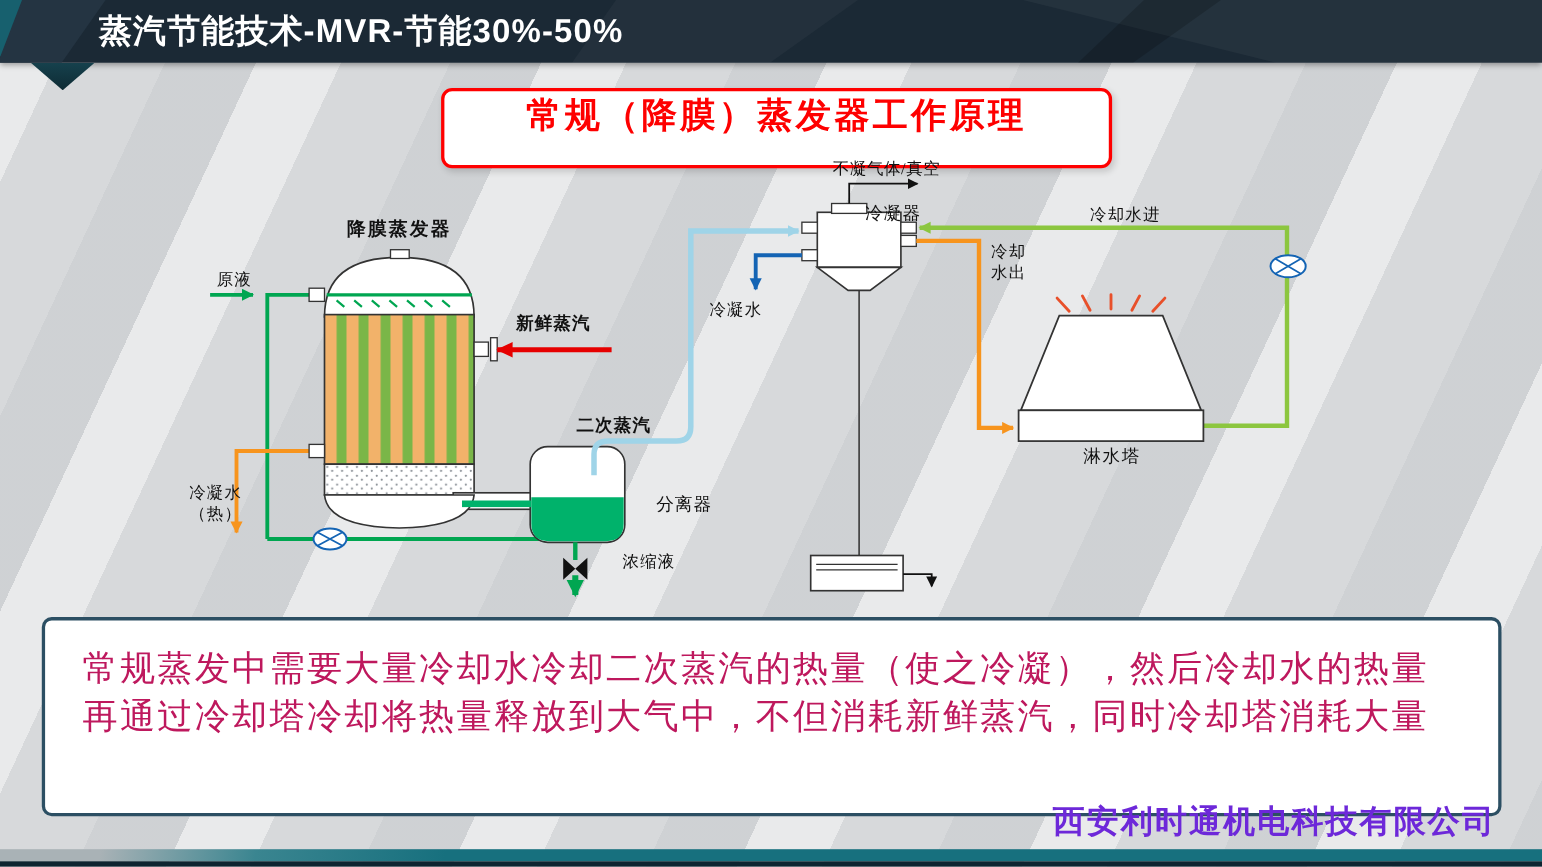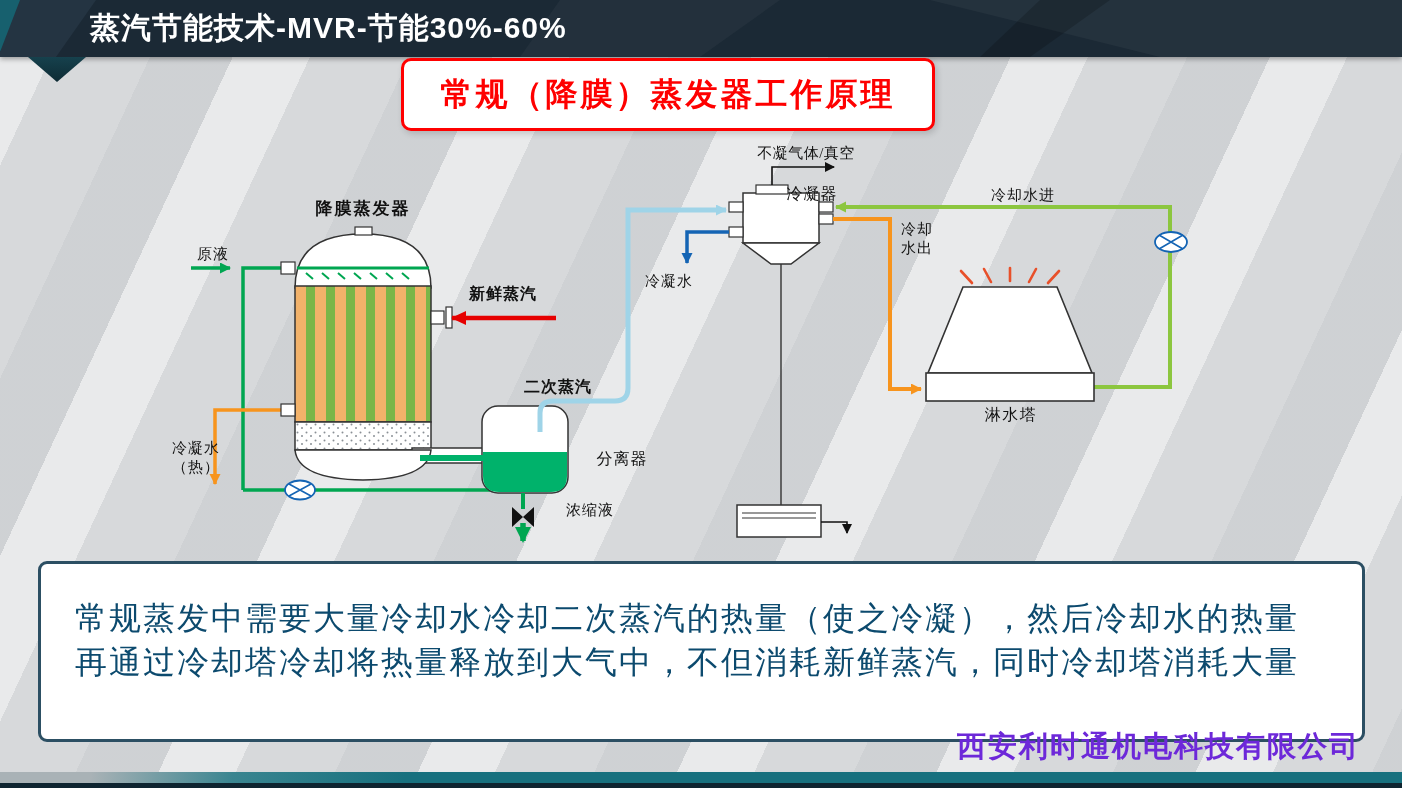--- a/index.html
+++ b/index.html
@@ -4,43 +4,43 @@
 <style>
   *{margin:0;padding:0;box-sizing:border-box}
   html,body{width:1402px;height:788px;overflow:hidden}
   body{font-family:"Liberation Sans",sans-serif;background:#d7d9db;position:relative}
   .stripes{position:absolute;inset:0;background:repeating-linear-gradient(115deg,rgba(255,255,255,.45) 0 70px,rgba(255,255,255,0) 70px 160px,rgba(100,110,120,.07) 160px 235px);pointer-events:none}
   .top-bar{position:absolute;top:0;left:0;width:1402px;height:57px;background:#1b2935;box-shadow:0 2px 5px rgba(0,0,0,.35)}
   .top-bar svg{position:absolute;top:0;left:0}
   .header-title{position:absolute;left:90px;top:0;height:57px;display:flex;align-items:center;color:#fff;font-size:30px;font-weight:bold;letter-spacing:1px}
   .header-contact{position:absolute;right:40px;top:0;height:57px;display:flex;align-items:center;color:#2fc3ab;font-size:22px;font-weight:bold;letter-spacing:.5px}
   .corner-tab{position:absolute;left:28px;top:57px;width:58px;height:25px;background:linear-gradient(180deg,#16414d,#0e2b34);clip-path:polygon(0 0,100% 0,50% 100%)}
-  .title-box{position:absolute;left:401px;top:58px;width:534px;height:73px;background:#fff;border:3px solid #ff0000;border-radius:10px;display:flex;align-items:center;justify-content:center;box-shadow:2px 3px 6px rgba(0,0,0,.15)}
+  .title-box{position:absolute;left:401px;top:80px;width:610px;height:73px;background:#fff;border:3px solid #ff0000;border-radius:10px;display:flex;align-items:flex-start;justify-content:center;box-shadow:2px 3px 6px rgba(0,0,0,.15)}
   .title-box span{font-family:"Liberation Serif",serif;font-size:32px;font-weight:600;color:#fe0000;letter-spacing:3px}
   .diagram{position:absolute;left:0;top:140px}
   .lbl{font-family:"Liberation Serif",serif;fill:#111}
-  .desc-box{position:absolute;left:38px;top:561px;width:1327px;height:181px;background:#fff;border:3px solid #2c4f63;border-radius:9px;padding:32px 0 0 34px;font-family:"Liberation Serif",serif;color:#0c4a6e}
+  .desc-box{position:absolute;left:38px;top:561px;width:1327px;height:181px;background:#fff;border:3px solid #2c4f63;border-radius:9px;padding:21px 0 0 34px;font-family:"Liberation Serif",serif;color:#be185d}
   .desc-box .line{font-size:32px;line-height:44px;letter-spacing:2px;white-space:nowrap}
   .company{position:absolute;right:42px;bottom:21px;font-family:"Liberation Serif",serif;font-size:29px;font-weight:bold;color:#6d28d9;letter-spacing:2px}
   .bottom-bar{position:absolute;left:0;bottom:0;width:1402px;height:16px;background:linear-gradient(100deg,#a9b2b6 0px,#a9b2b6 90px,#3a8590 230px,#17707e 400px);border-bottom:5px solid #0e2430}
 </style>
 </head>
 <body>
 
 <div class="stripes"></div>
 
 <header class="top-bar">
   <svg width="1402" height="57" viewBox="0 0 1402 57">
     <polygon points="0,0 36,0 0,52" fill="#17606e"></polygon>
     <polygon points="20,0 96,0 56,57 0,57 0,52" fill="#243442"></polygon>
     <polygon points="560,0 780,0 700,57 520,57" fill="#ffffff" opacity="0.035"></polygon>
     <polygon points="930,0 1402,0 1402,57 1160,57" fill="#ffffff" opacity="0.045"></polygon>
     <polygon points="1040,0 1110,0 1030,57 980,57" fill="#000000" opacity="0.18"></polygon>
   </svg>
-  <div class="header-title">蒸汽节能技术-MVR-节能30%-60%</div>
+  <div class="header-title">蒸汽节能技术-MVR-节能30%-50%</div>
 </header>
 <div class="corner-tab"></div>
 
 <div class="title-box">
   <span>常规（降膜）蒸发器工作原理</span>
 </div>
 
 <svg class="diagram" width="1402" height="425" viewBox="0 140 1402 425">
   <defs>
     <marker id="aRed" markerUnits="userSpaceOnUse" markerWidth="18" markerHeight="15" refX="14" refY="7" orient="auto">

